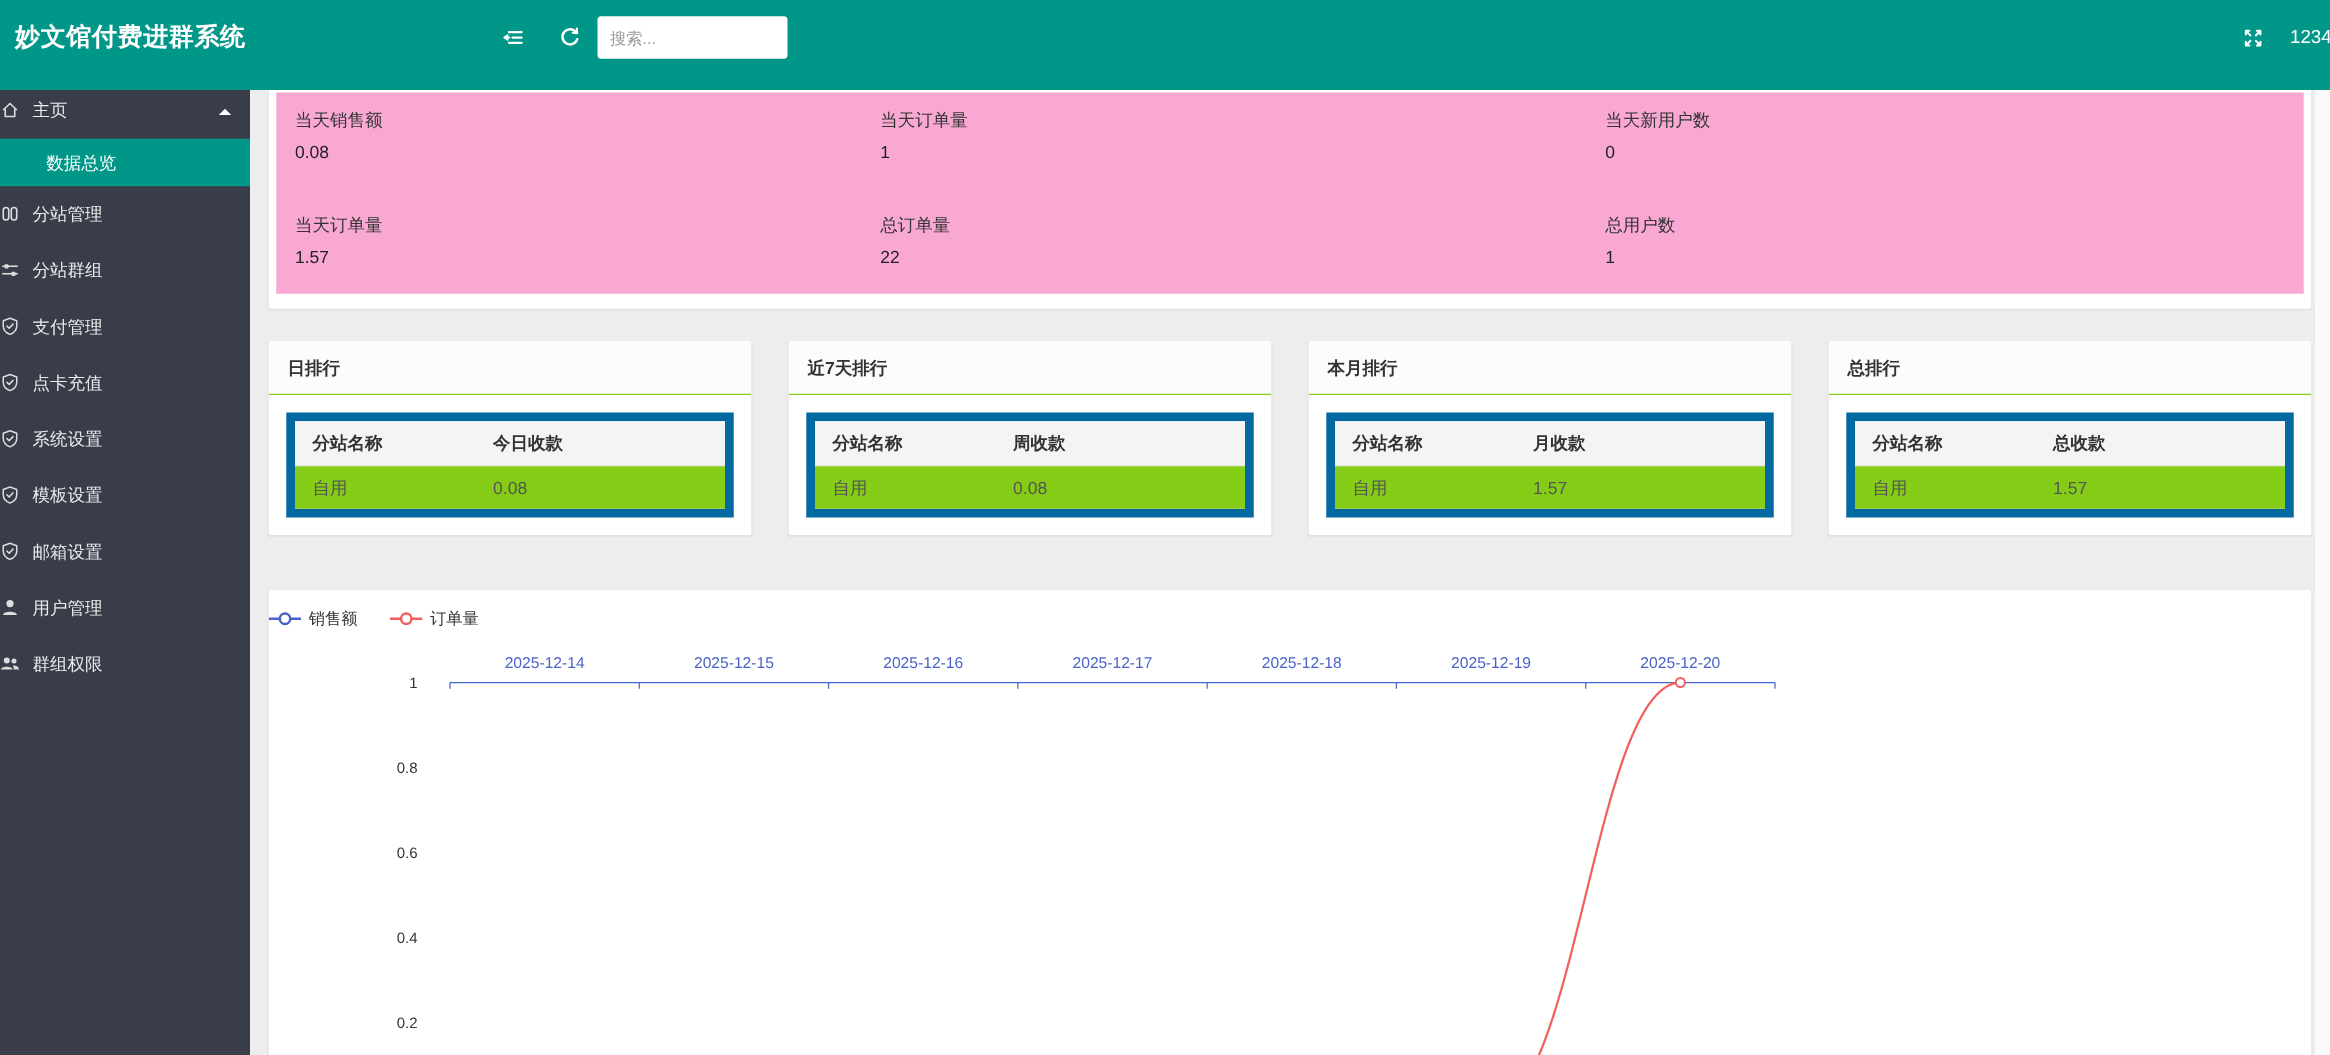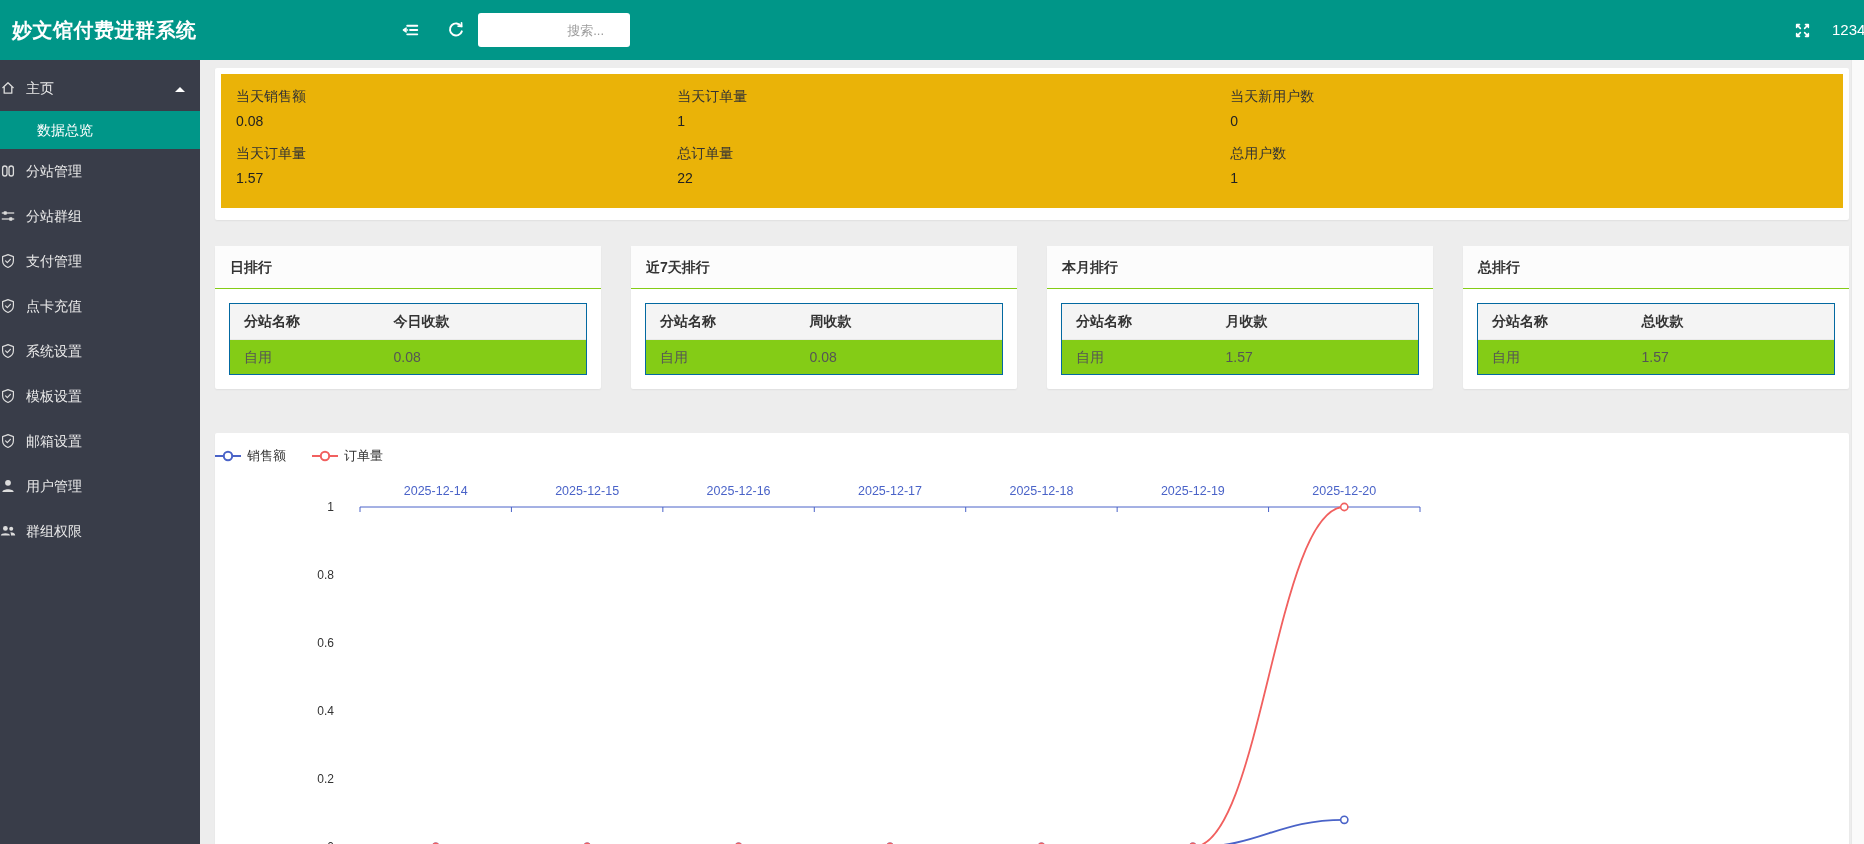--- a/index.html
+++ b/index.html
@@ -1,33 +1,33 @@
 <!DOCTYPE html>
 <html><head>
 <meta charset="utf-8">
 <style>
   * { margin:0; padding:0; box-sizing:border-box; }
   html,body { width:1864px; height:844px; overflow:hidden; background:#fff;
     font-family:"Liberation Sans","DejaVu Sans",sans-serif; color:#333; }
 
   
-  .topbar { position:absolute; left:0; top:0; width:1864px; height:60px;
+  .topbar { position:absolute; left:0; top:0; width:1864px; height:72px;
     background:#009688; overflow:hidden; z-index:10; }
   .brand { position:absolute; left:12px; top:0; height:60px; line-height:60px;
     color:#fff; font-size:20px; font-weight:bold; letter-spacing:.5px; }
   .tb-icon { position:absolute; top:14px; width:32px; height:32px; display:flex;
     align-items:center; justify-content:center; color:#fff; cursor:pointer; }
   .tb-icon svg { display:block; }
   .hamburger { left:394px; }
   .refresh   { left:440px; }
   .fullscr   { left:1786px; }
   .search-box { position:absolute; left:478px; top:13px; width:152px; height:34px; }
   .search-box input { width:100%; height:100%; border:none; border-radius:3px;
-    padding:0 26px; font-size:13px; color:#4d7c0f; outline:none;
-    font-family:"Liberation Sans","DejaVu Sans",sans-serif;text-align:right; }
+    padding:0 10px; font-size:13px; color:#4d7c0f; outline:none;
+    font-family:"Liberation Sans","DejaVu Sans",sans-serif; }
   .search-box input::placeholder { color:#9a9a9a; }
   .username { position:absolute; left:1832px; top:0; height:60px; line-height:60px;
     color:#fff; font-size:15px; white-space:nowrap; }
 
   
   .sidebar { position:absolute; left:0; top:60px; width:200px; height:784px;
     background:#393D49; padding-top:6px; }
   .nav-item { position:relative; height:45px; line-height:45px; 
     color:#eaeaea; font-size:14px; cursor:pointer; white-space:nowrap; }
   .nav-item .ic { display:inline-block; width:17px; margin-right:9px;
@@ -42,33 +42,33 @@
   
   .main { position:absolute; left:200px; top:60px; width:1664px; height:784px;
     background:#ededed; padding:8px 15px 0 15px; overflow:hidden; }
   .scroll-strip { position:absolute; right:0; top:60px; width:13px; height:784px;
     background:#fafafa; border-left:1px solid #e8e8e8; z-index:5; }
 
   .card { background:#fff; border-radius:2px; box-shadow:0 1px 2px rgba(0,0,0,.06); }
 
   
   .stats-card { padding:6px 6px 12px 6px; }
-  .stats-grid { background:#eab308; padding:14px 0 6px 0; display:grid;
-    grid-template-columns:27.2% 34.1% 38.7%; }
+  .stats-grid { background:#f9a8d4; padding:14px 0 6px 0; display:grid;
+    grid-template-columns:27.2% 34.1% 38.7%;gap:27px; }
   .stat { padding-left:15px; }
   .stat .s-label { font-size:14px; color:#333; margin-bottom:7px; }
   .stat .s-value { font-size:14px; color:#222; margin-bottom:16px; }
 
   
   .rank-row { display:flex; gap:30px; margin-top:26px; }
   .rank-card { flex:1; }
   .card-h { height:43px; line-height:42px; padding:0 15px; font-size:14px;
     font-weight:bold; color:#333; border-bottom:1px solid #84cc16; background:#fcfcfc; }
   .card-b { padding:14px; }
-  .mini-table { border:1px solid #0369a1; font-size:14px; }
+  .mini-table { border:7px solid #0369a1; font-size:14px; }
   .mt-head { display:grid; grid-template-columns:42% 58%; background:#f4f4f4;
     height:35px; line-height:35px; font-weight:bold; color:#333; }
   .mt-row  { display:grid; grid-template-columns:42% 58%; background:#84cc16;
     height:35px; line-height:35px; color:#555; border-top:1px solid #e9e9e9; }
   .mt-head > div, .mt-row > div { padding-left:14px; overflow:hidden; white-space:nowrap; }
 
   
   .chart-card { margin-top:44px; position:relative; height:560px; }
   .legend { position:absolute; left:0; top:14px; width:100%; display:flex;
     gap:26px; z-index:2; }

